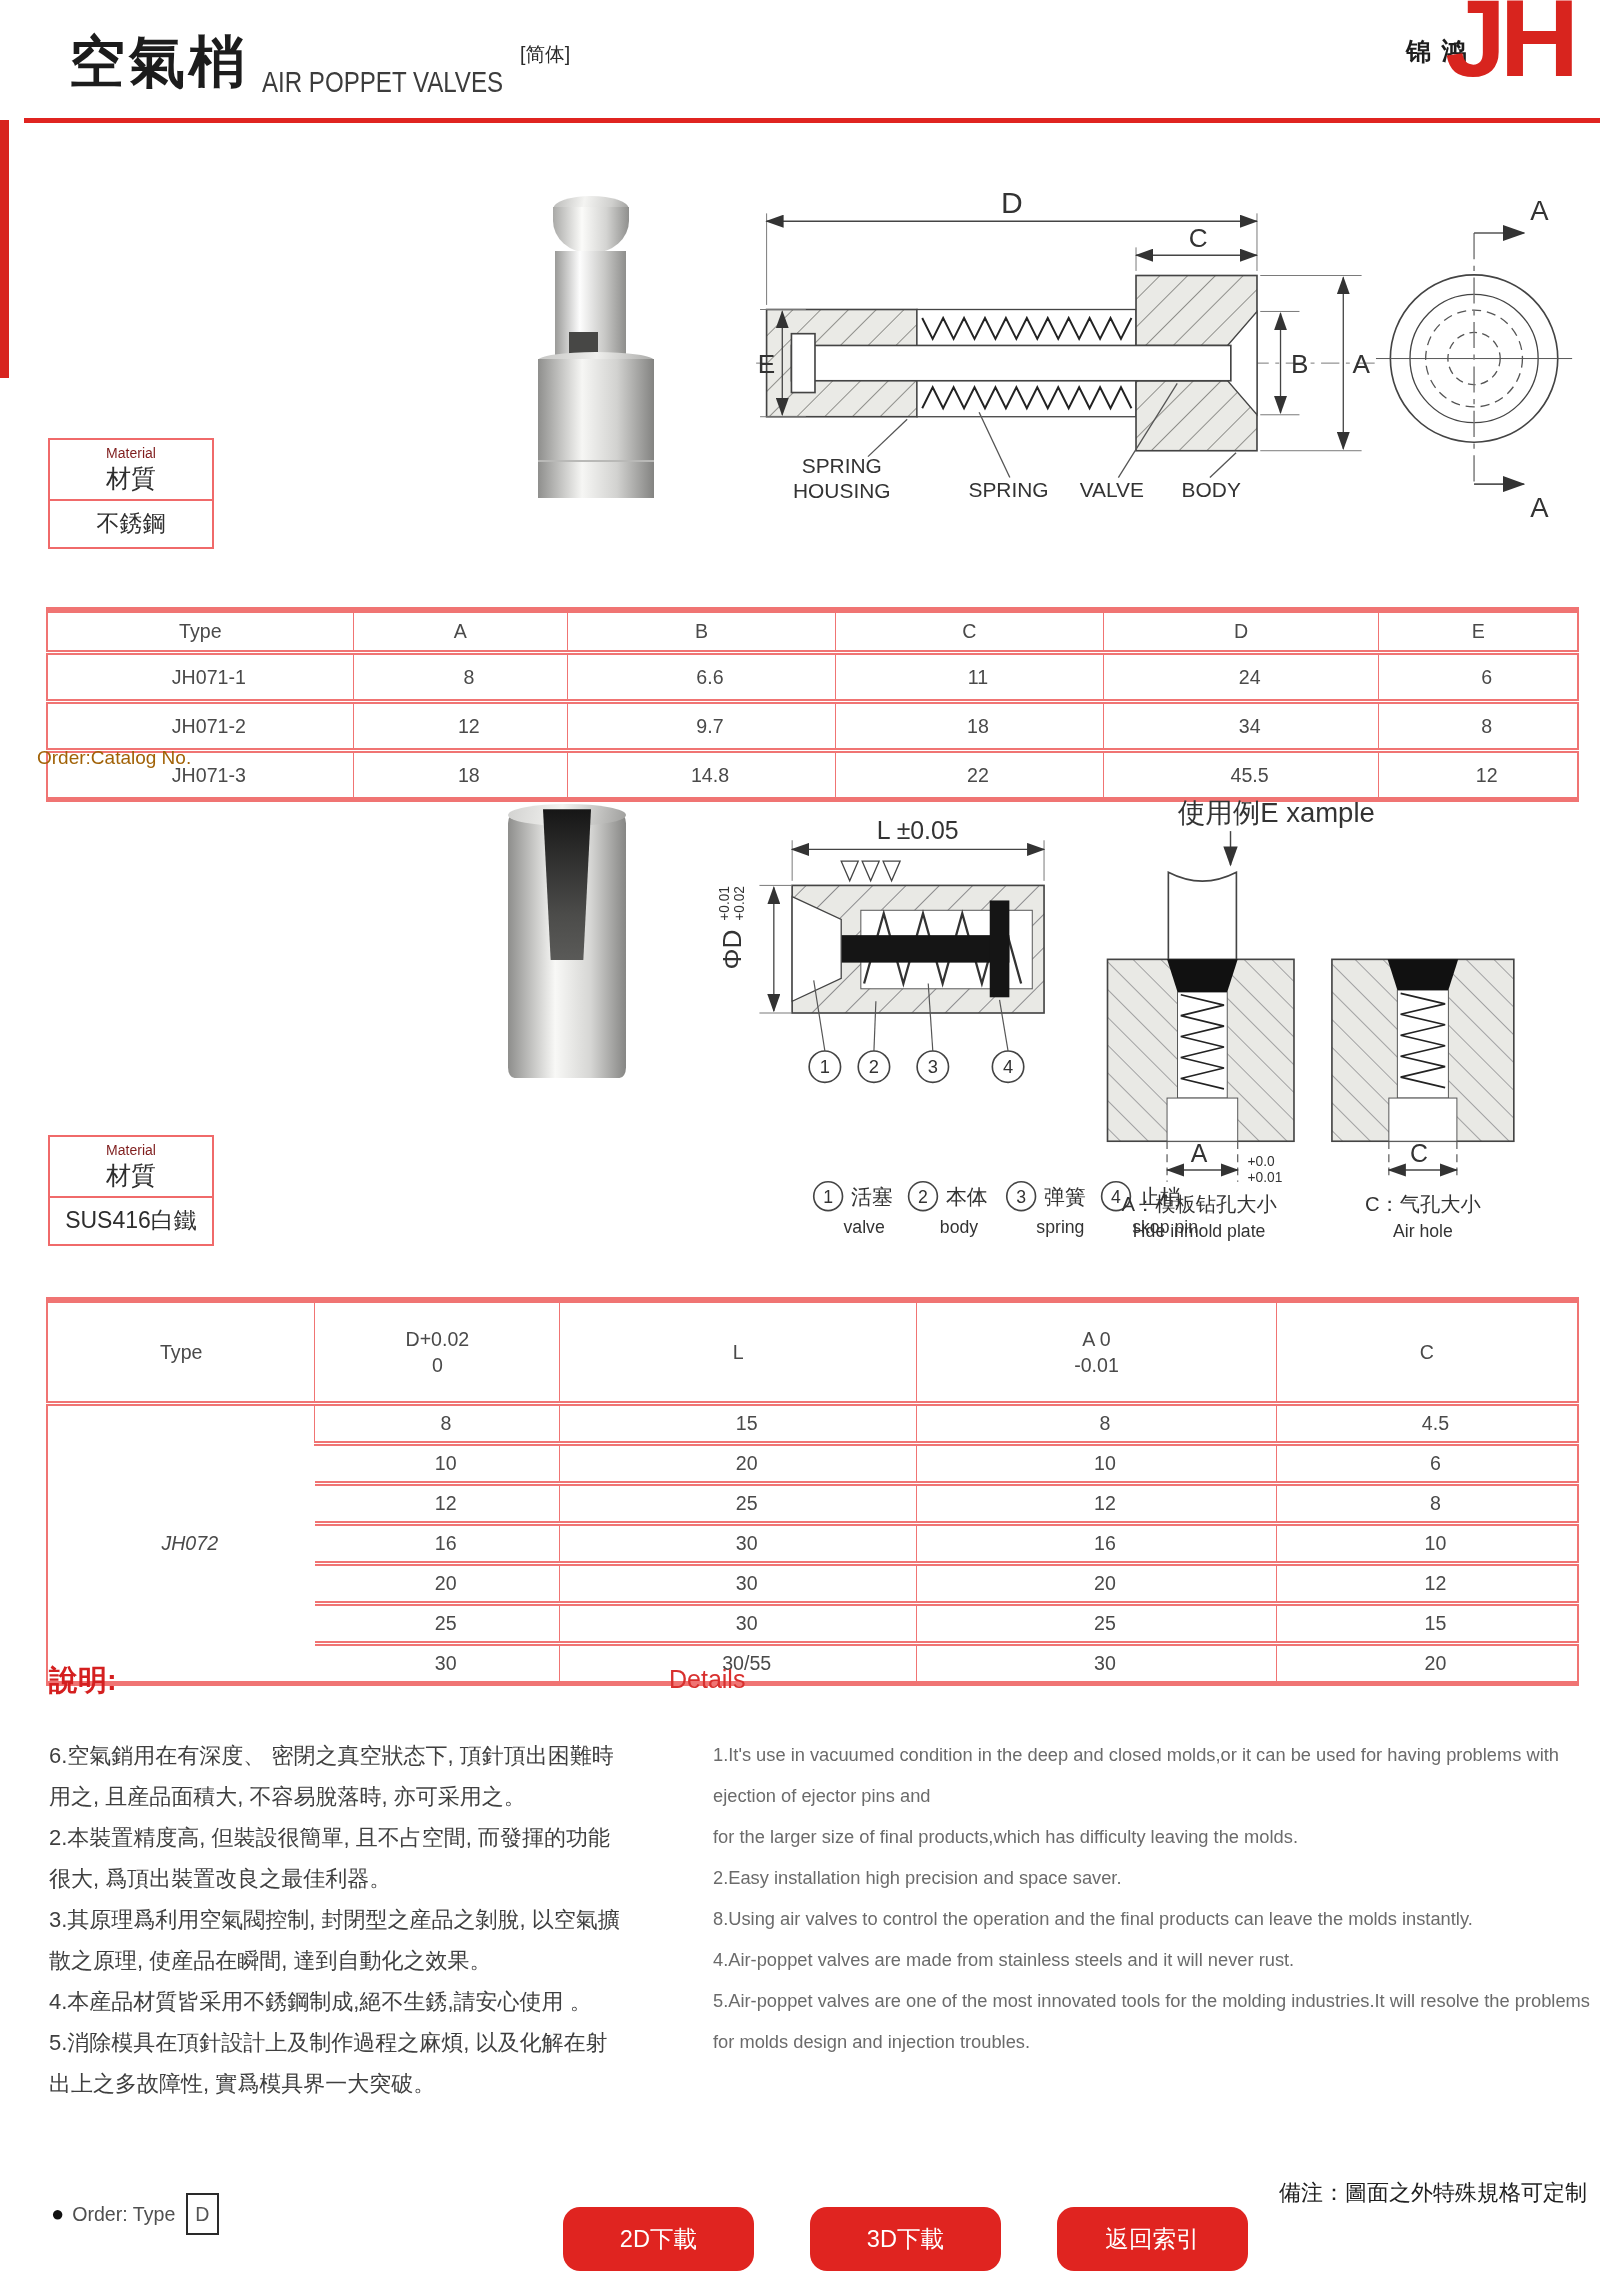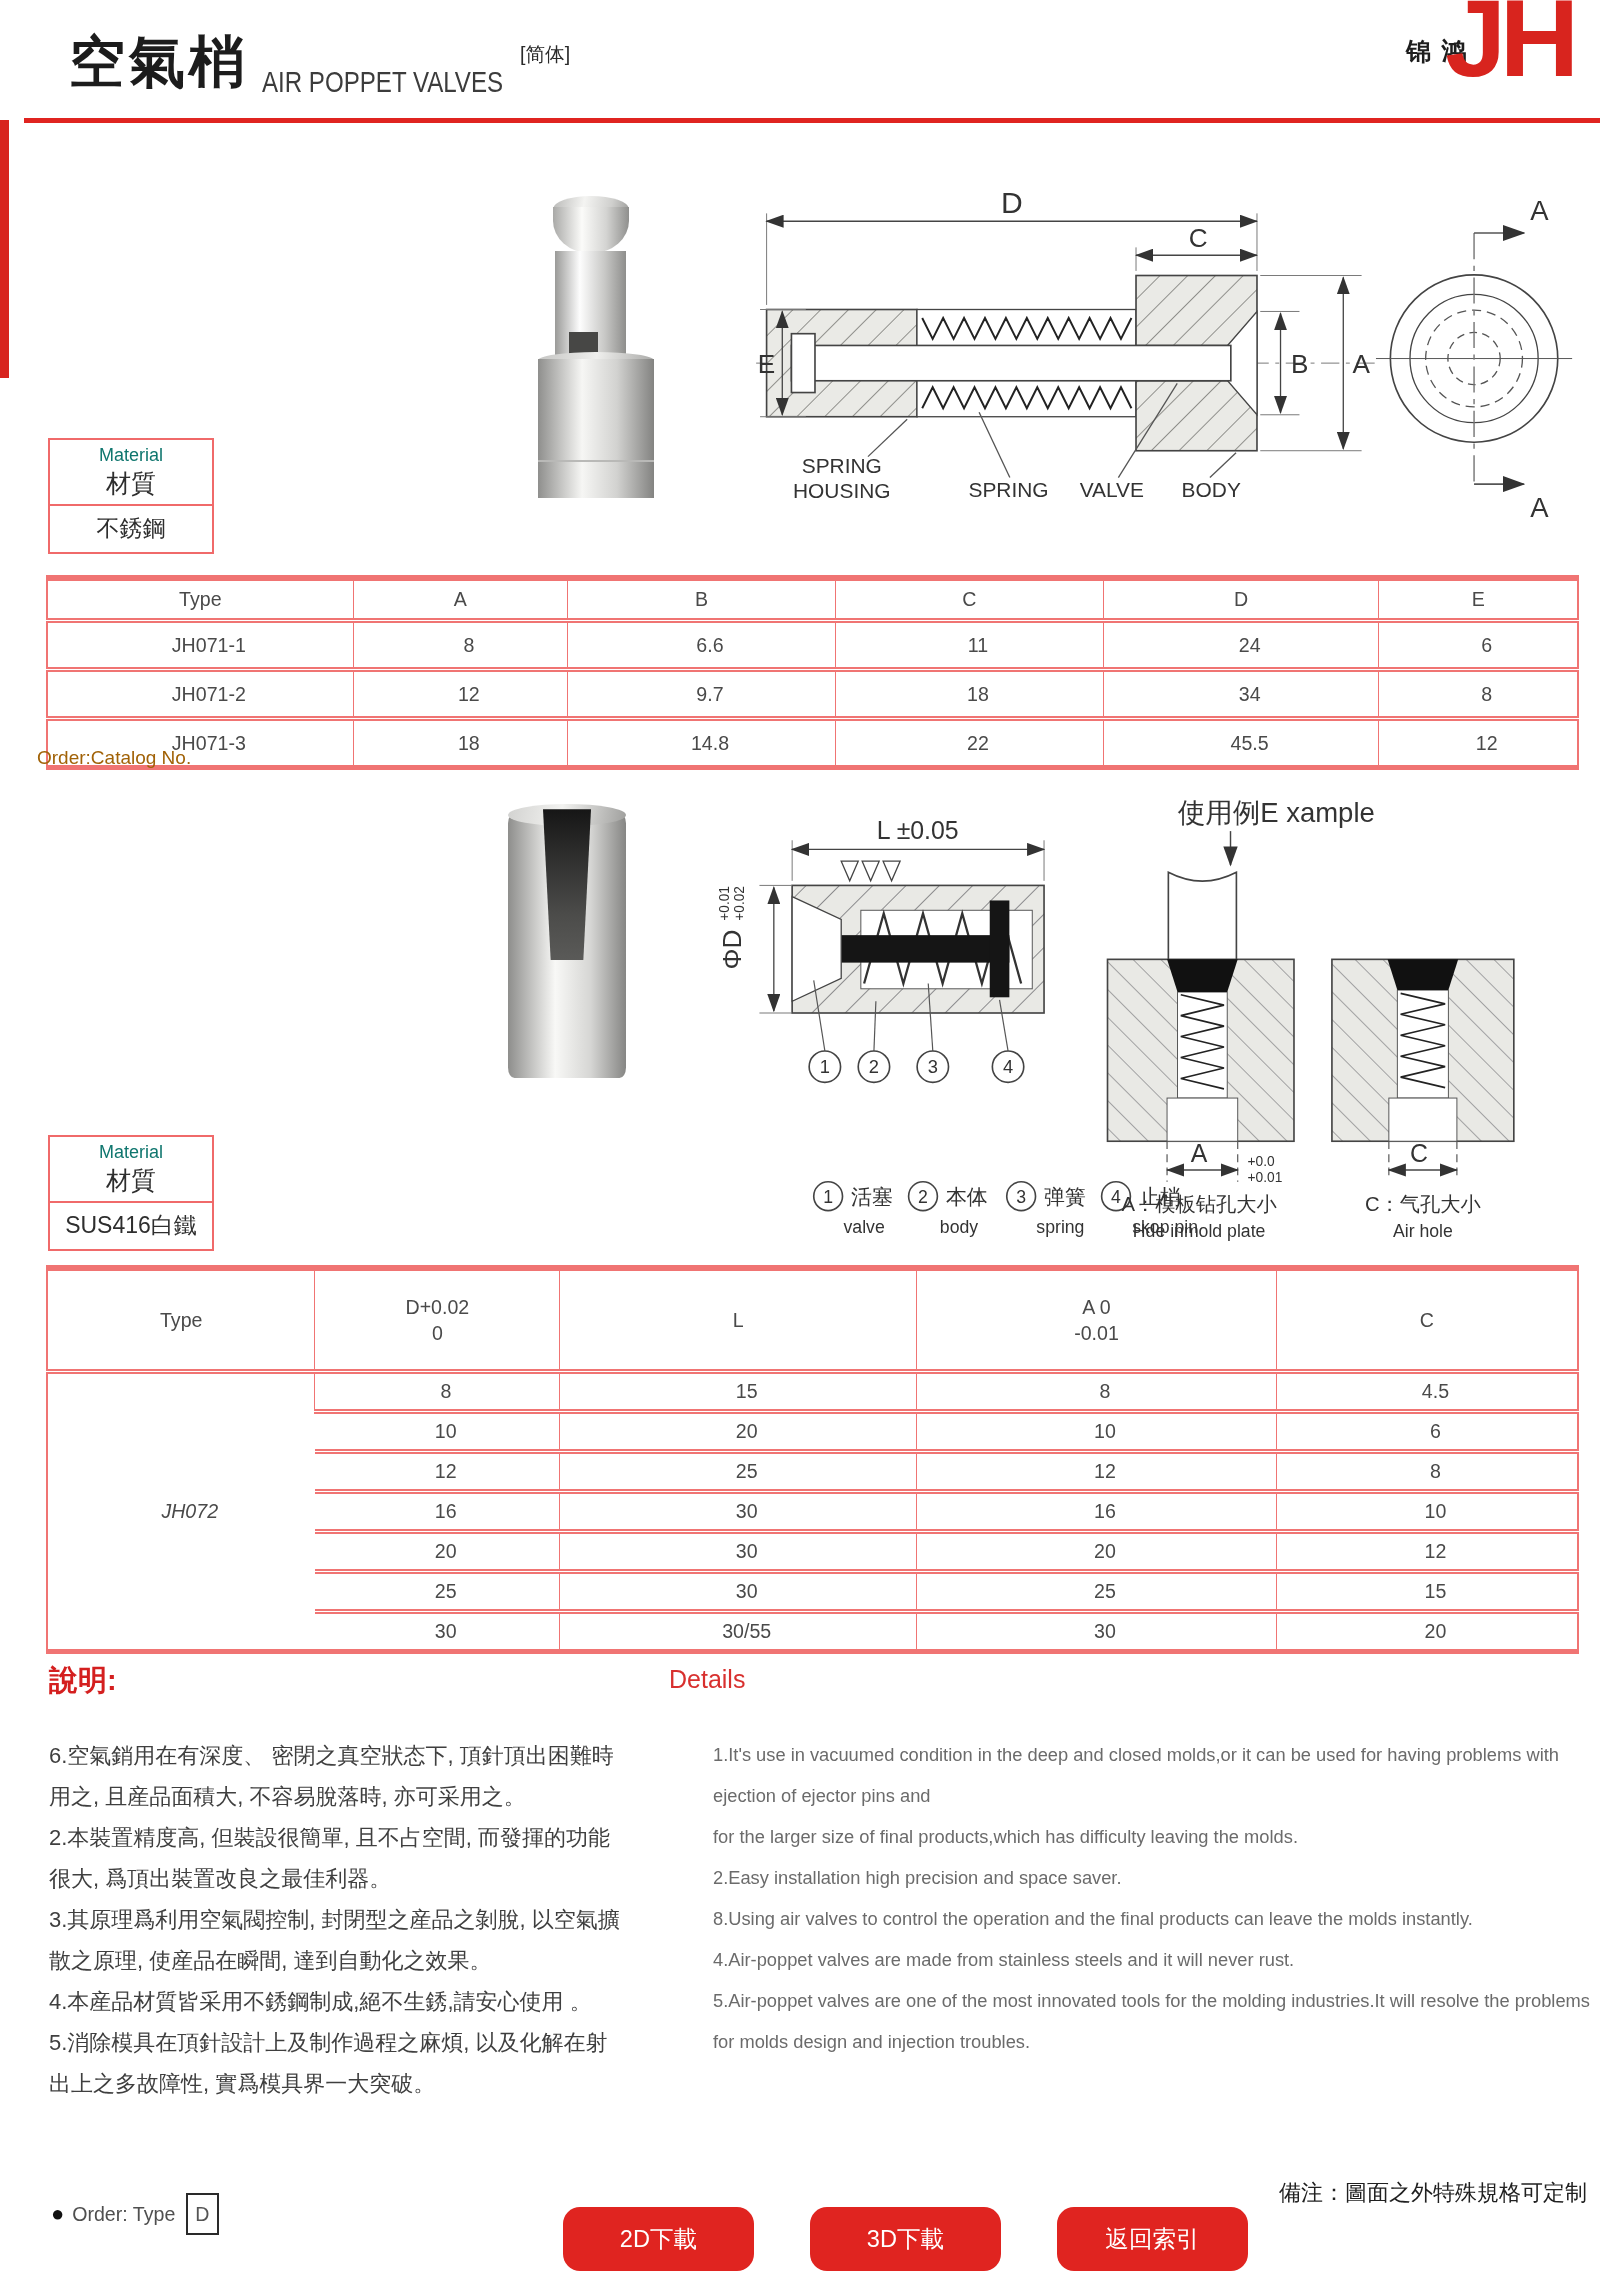--- a/index.html
+++ b/index.html
@@ -35,28 +35,28 @@
   .p2-body{left:3.3px;top:9.2px;width:118px;height:265px;border-radius:6.5px/10.5px;
       background:linear-gradient(90deg,#8e8e8c,#f8f8f6 40%,#d6d6d4 70%,#868684);}
   .p2-top{left:3.3px;top:0;width:118px;height:22px;border-radius:50%;
       background:linear-gradient(100deg,#d2d2d0,#f2f2f0 45%,#9f9f9d);}
   .p2-slot{left:38px;top:5.2px;width:48px;height:151px;background:linear-gradient(180deg,#161616,#4c4c4a 70%,#5a5a58);
       clip-path:polygon(0 0,100% 0,84% 100%,16% 100%);}
 
   
   .mat{width:162px;border:2.6px solid #f06a6a;text-align:center;background:#fff;}
   .mat .mat-top{padding:5.2px 0 3.9px;border-bottom:2px solid #f06a6a;}
-  .mat .mat-en{font-size:18px;color:#0f766e;}
+  .mat .mat-en{font-size:14px;color:#7f1d1d;}
   .mat .mat-cn{font-size:25px;color:#2e2e2e;margin-top:1.3px;}
   .mat .mat-val{font-size:23px;color:#2e2e2e;padding:6.5px 0 7.9px;}
   .mat1{left:48px;top:438px;}
   .mat2{left:48px;top:1135px;}
 
   
-  table.spec{position:absolute;border-collapse:collapse;table-layout:fixed;width:1533px;left:46px;background:#fff;}
+  table.spec{position:absolute;border-collapse:collapse;table-layout:fixed;width:1533px;left:46px;background:#fff;margin-top:32px;}
   table.spec th,table.spec td{text-align:center;vertical-align:middle;font-weight:400;color:#4a4a4a;}
   table.t1{top:575px;}
   table.t1 th{height:35px;font-size:19.6px;}
   table.t1 td{height:42px;font-size:19.6px;}
   table.t2{top:1265px;}
   table.t2 th{height:96px;font-size:19.6px;}
   table.t2 td{height:33px;font-size:19.6px;}
   table.spec{border:2px solid #f07473;border-top-width:6.5px;border-bottom-width:5.9px;}
   table.spec thead th{border-bottom:5.2px double #f07473;}
   table.spec tbody td{border-top:5.2px double #f07473;padding-left:18px;}

